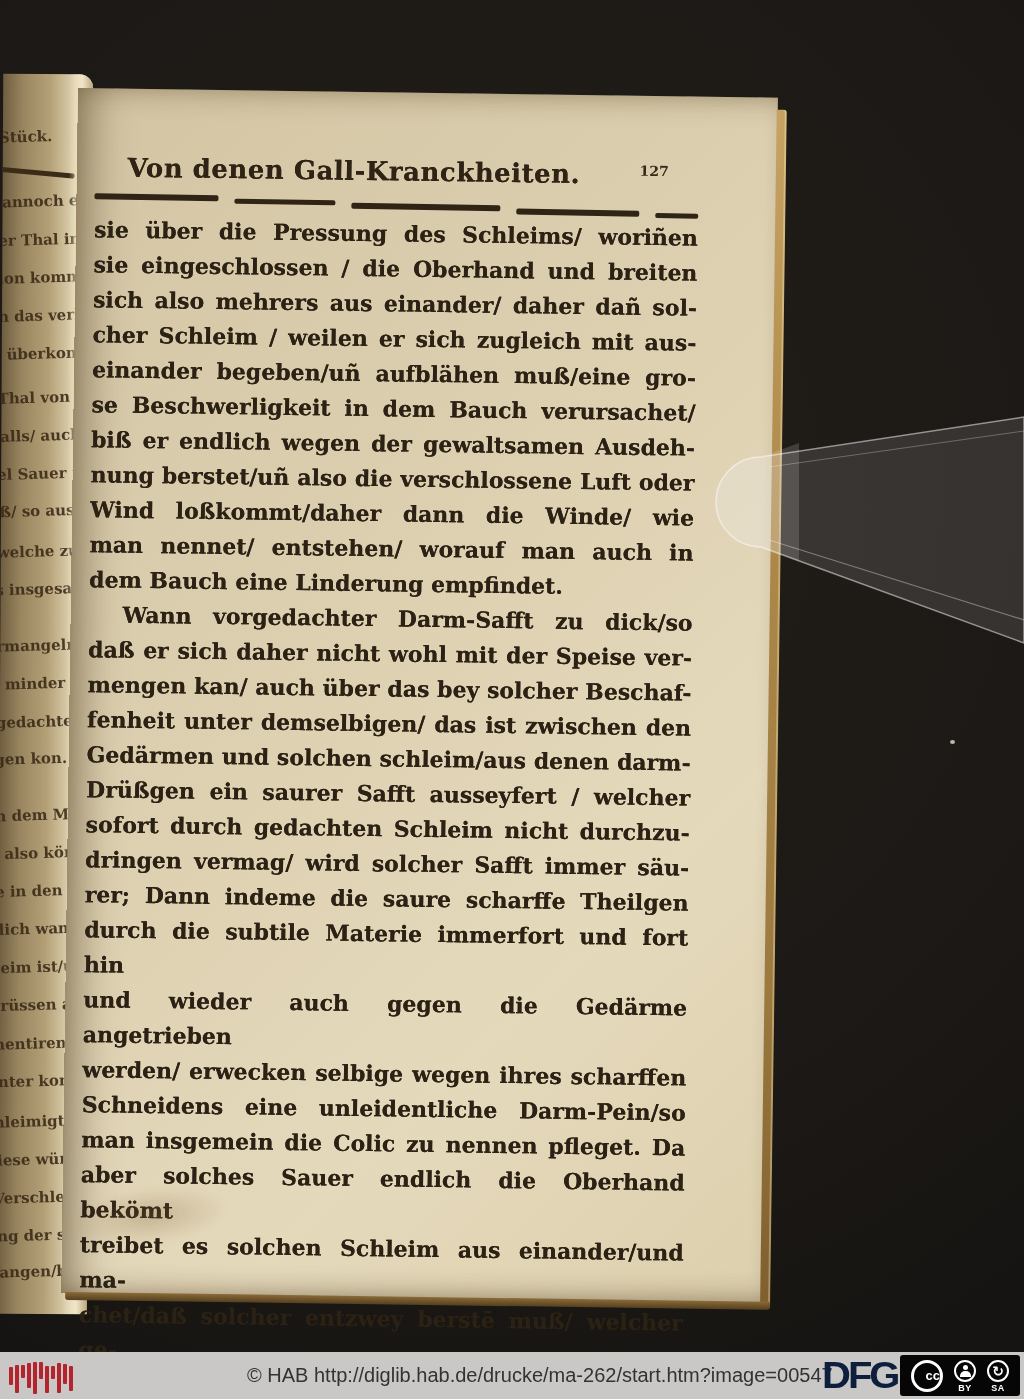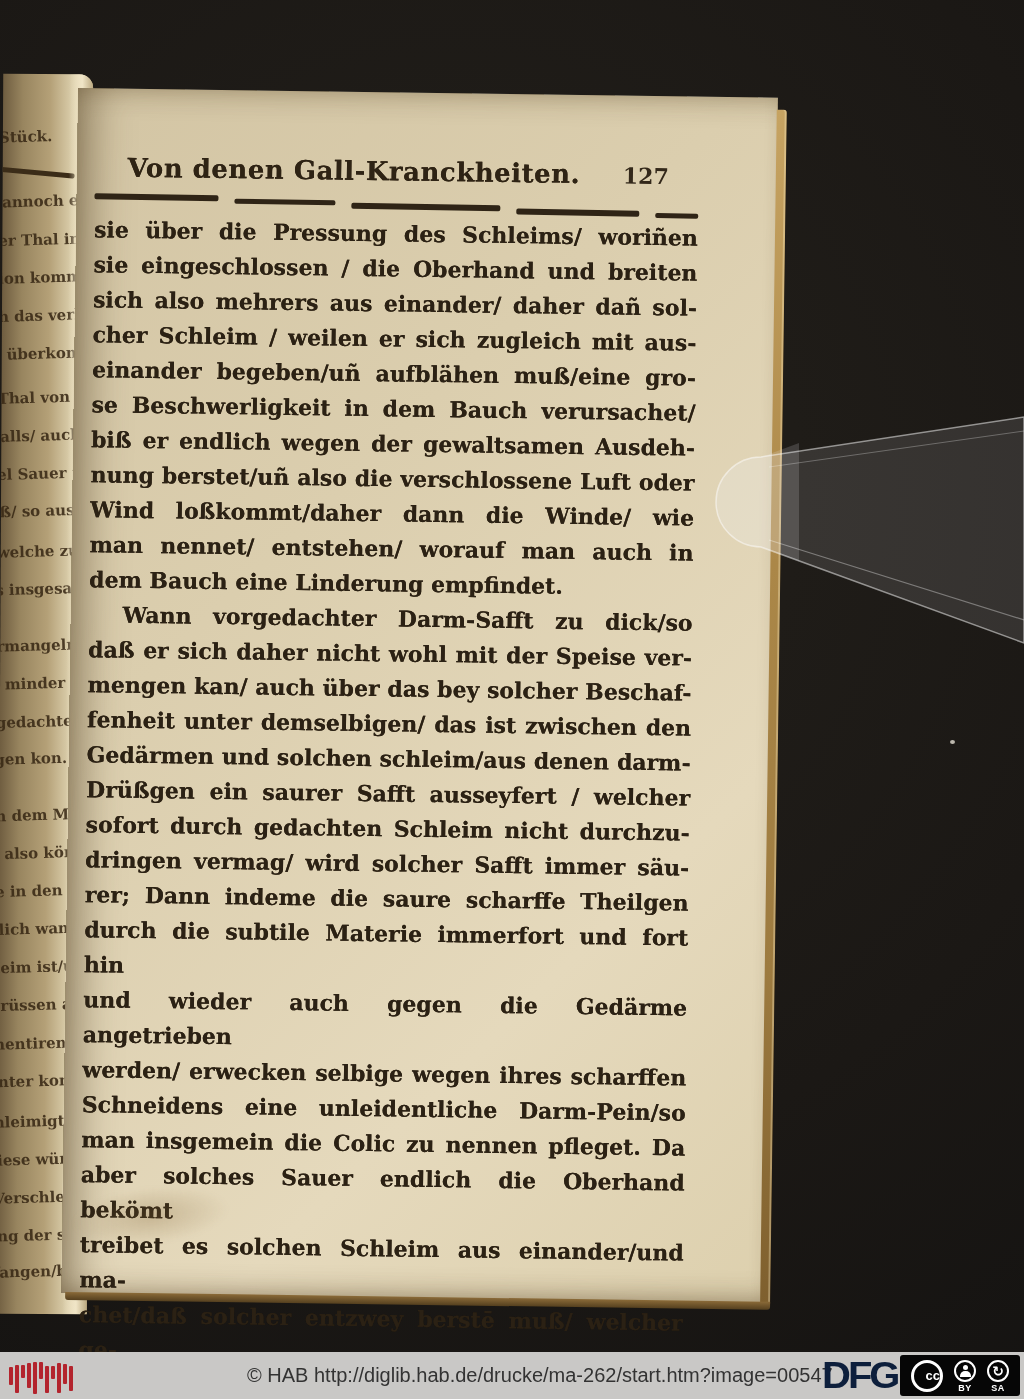--- a/index.html
+++ b/index.html
@@ -27,21 +27,21 @@
   .fore-edge{position:absolute;top:12px;right:-9px;width:10px;height:1196px;border-radius:0 3px 2px 0;
     background:linear-gradient(180deg,#c6a362 0%,#ab8748 38%,#9d7b40 72%,#7e5f2e 100%);
     box-shadow:inset -2px 0 0 rgba(255,240,200,.35);}
   .bottom-edge{position:absolute;left:4px;right:-9px;bottom:-7px;height:8px;border-radius:0 0 3px 3px;
     background:linear-gradient(180deg,#8a6a38,#55401f);}
   .page-inner{position:relative;height:100%;box-sizing:border-box;padding:64px 78px 0 18px;color:#2b2114;}
 
   .header-row{position:relative;height:36px;}
   .header-title{text-align:center;padding-right:86px;font-size:26px;font-weight:700;letter-spacing:.5px;
     color:#2e2314;text-shadow:0 0 .5px rgba(40,26,10,.9);}
-  .page-num{position:absolute;right:30px;top:3px;font-size:22px;font-weight:700;color:#33281a;}
+  .page-num{position:absolute;right:30px;top:3px;font-size:14px;font-weight:700;color:#33281a;}
   .header-rule{display:flex;gap:16px;margin-top:6px;transform:rotate(.2deg);}
   .header-rule span{background:#2f2416;border-radius:2px;}
   .header-rule span:nth-child(1){width:150px;height:6px;}
   .header-rule span:nth-child(2){width:122px;height:5px;transform:translateY(3px);}
   .header-rule span:nth-child(3){width:180px;height:6px;transform:translateY(5px);}
   .header-rule span:nth-child(4){width:148px;height:6px;transform:translateY(8px);}
   .header-rule span:nth-child(5){width:52px;height:5px;transform:translateY(10px);}
 
   .body{margin-top:12px;}
   .tline{font-size:22px;line-height:35px;font-weight:700;color:#2b2114;

